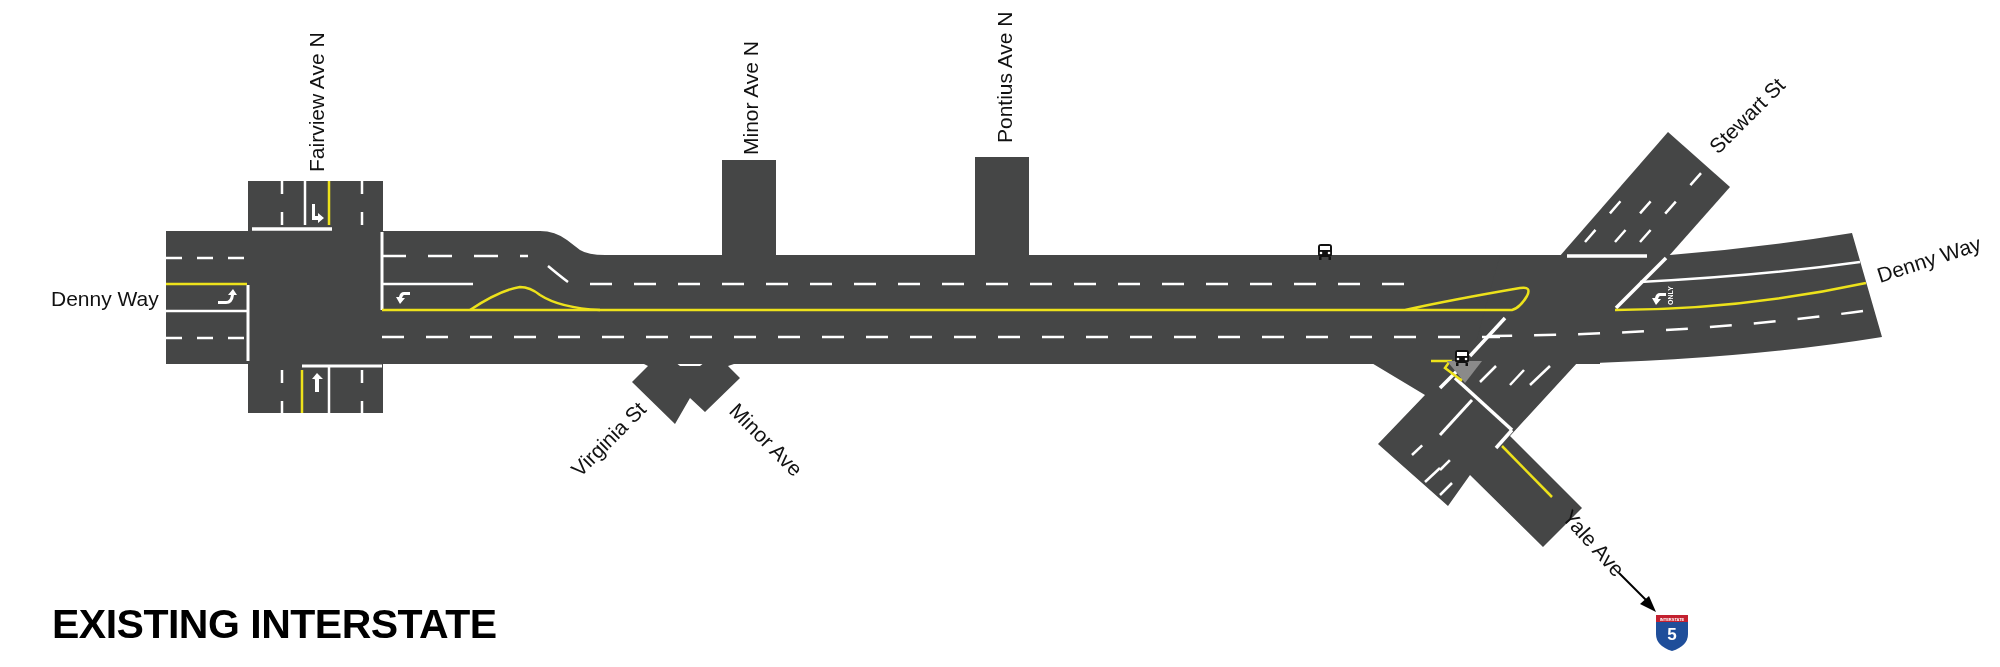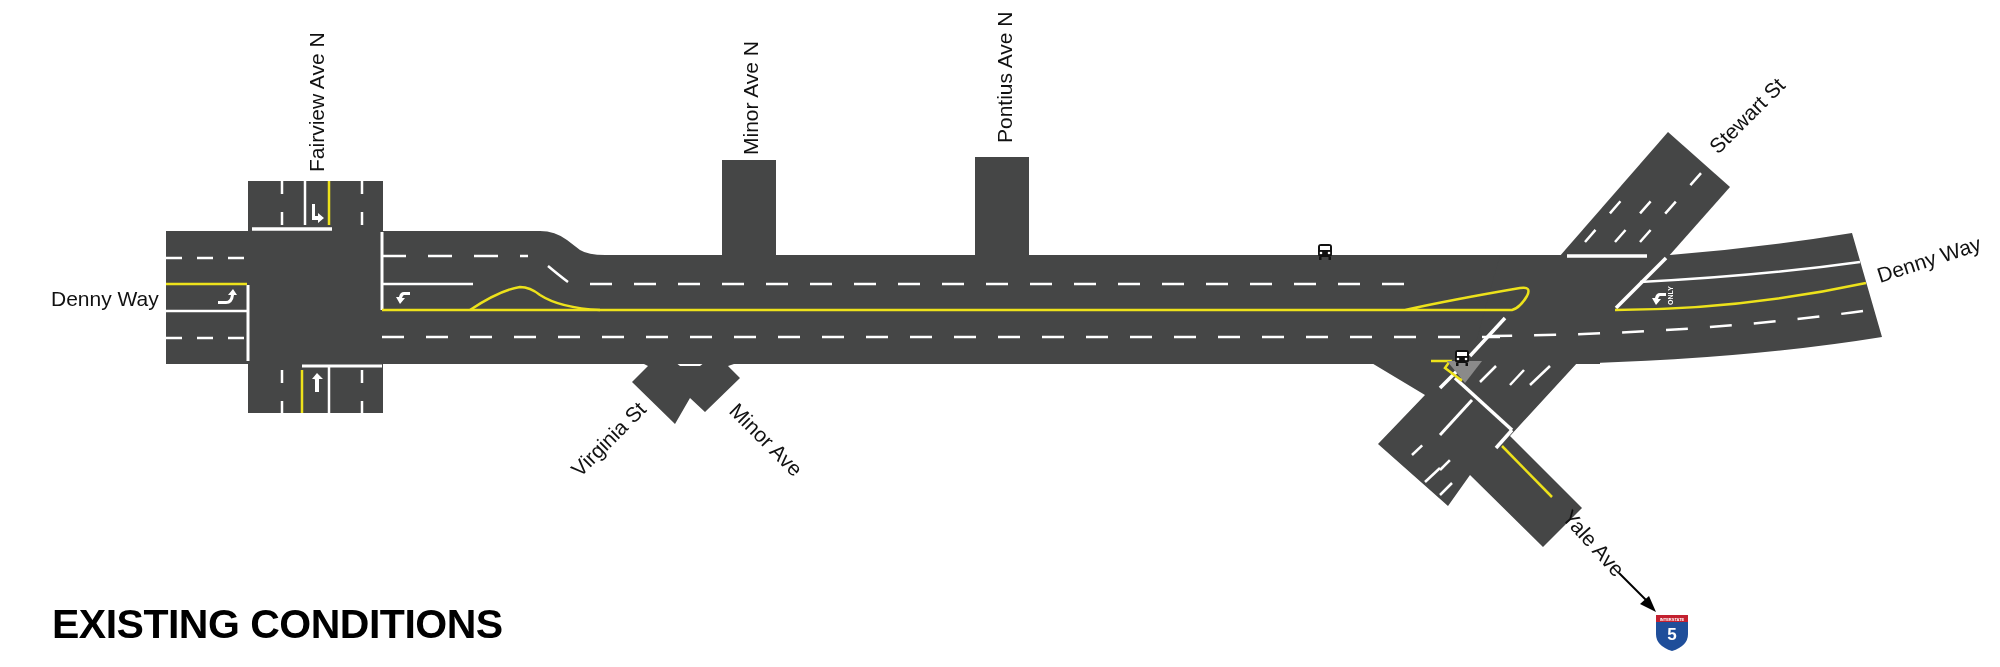--- a/index.html
+++ b/index.html
@@ -174,13 +174,13 @@
   </g>
 
   <g transform="translate(1672,630)">
     <path d="M -16 -15 L 16 -15 L 16 4 Q 16 16 0 21 Q -16 16 -16 4 Z" fill="#1f4e9a"></path>
     <path d="M -16 -15 L 16 -15 L 16 -8 L -16 -8 Z" fill="#c3202f"></path>
     <text class="shield-text" x="0" y="-9.5" font-size="4" text-anchor="middle">INTERSTATE</text>
     <text class="shield-text" x="0" y="10" font-size="17" text-anchor="middle">5</text>
   </g>
 </svg>
 
-<h1 class="title">EXISTING CONDITIONS</h1>
+<h1 class="title">EXISTING INTERSTATE</h1>
 
 </body></html>

